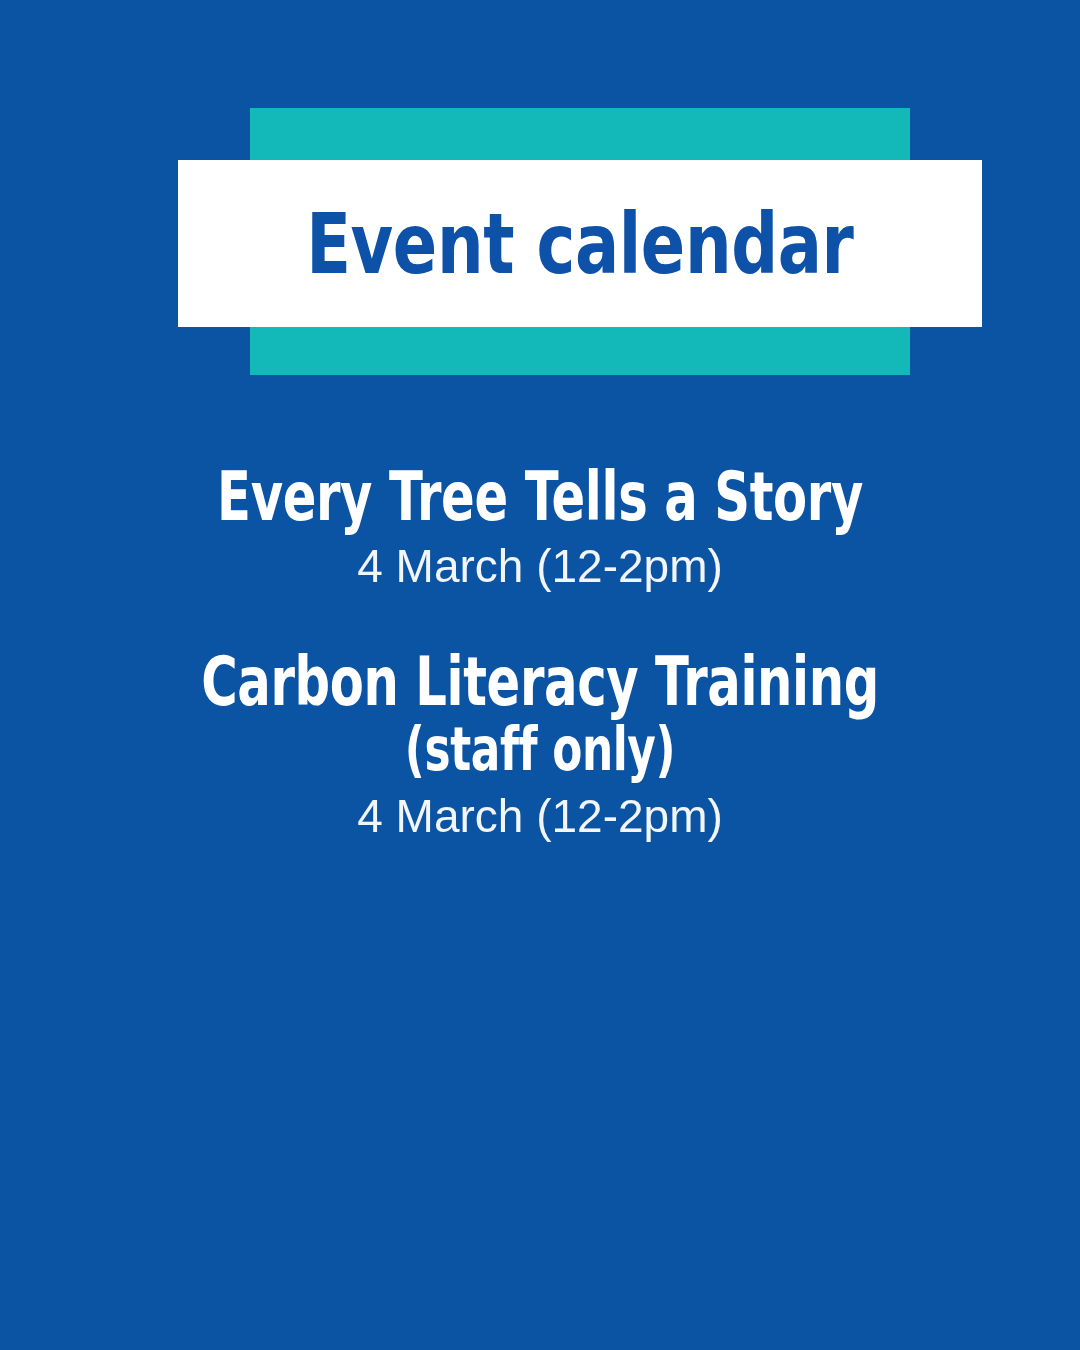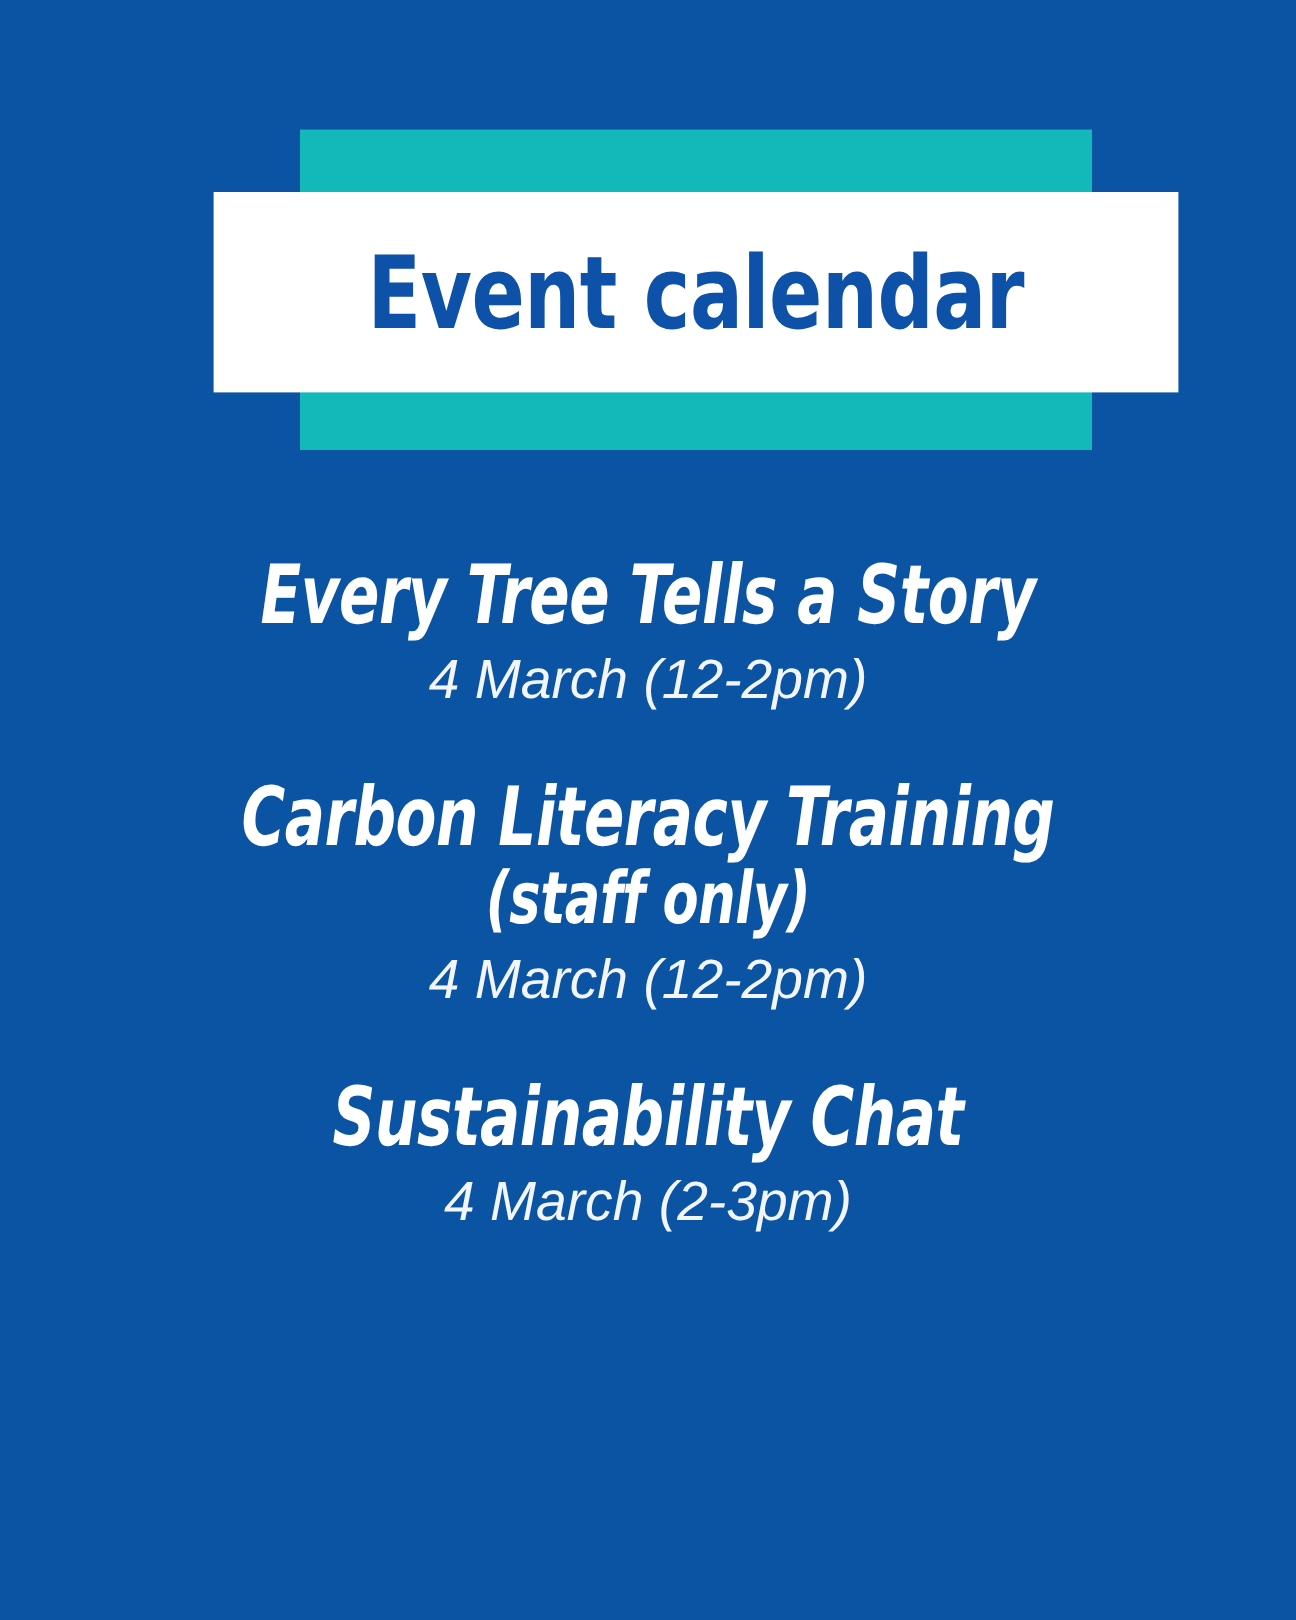--- a/index.html
+++ b/index.html
@@ -58,21 +58,20 @@
   .event-list {
     position: absolute;
     left: 0;
     top: 462px;
     width: 1080px;
     text-align: center;
   }
   .event-item {
     width: 100%;
     text-align: center;
-    font-style: italic;
   }
   .event-item + .event-item {
     margin-top: 55px;
   }
   .event-title {
     font-family: "DejaVu Sans", sans-serif;
     font-weight: bold;
     font-size: 68px;
     line-height: 1.02;
     color: #ffffff;
@@ -121,19 +120,14 @@
 
     <div class="event-date">4 March (12-2pm)</div>
   </div>
 
   <div class="event-item">
     <div class="event-title">Carbon Literacy Training</div>
     <div class="event-subtitle">(staff only)</div>
     <div class="event-date">4 March (12-2pm)</div>
   </div>
 
-  <div class="event-item">
-    <div class="event-title">Sustainability Chat</div>
-
-    <div class="event-date">4 March (2-3pm)</div>
-  </div>
 
 </div>
 
 </body></html>

